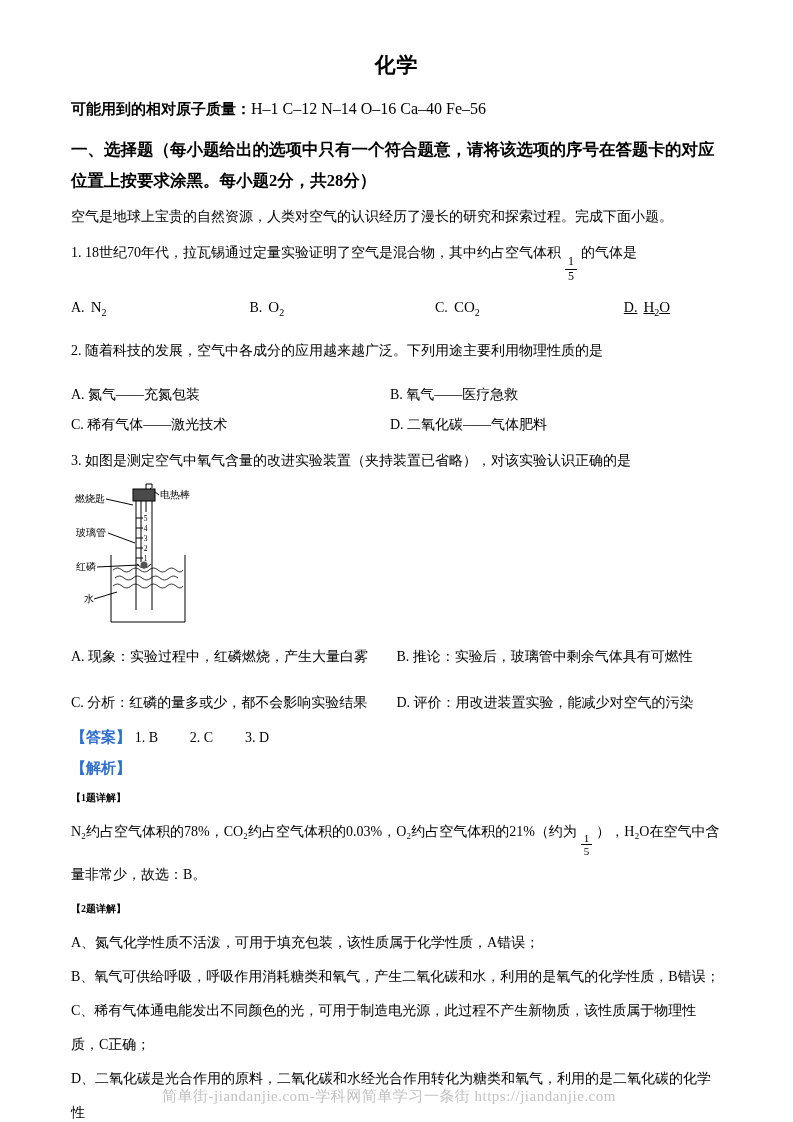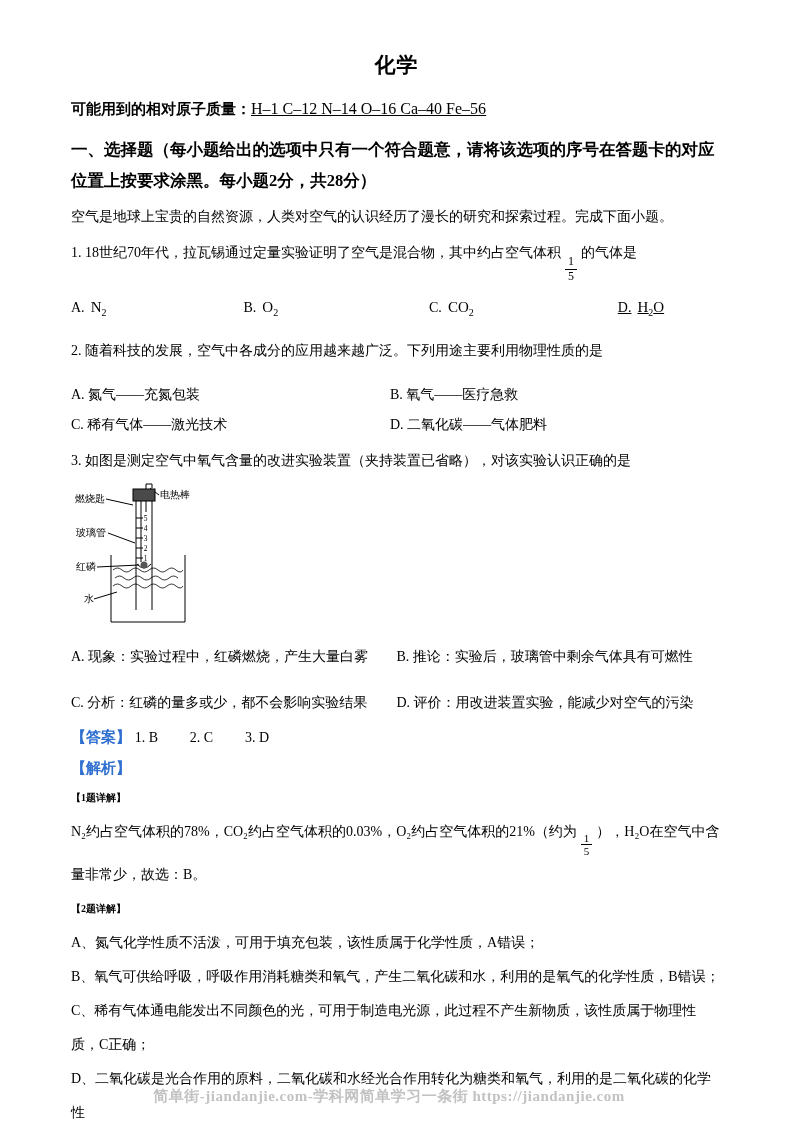--- a/index.html
+++ b/index.html
@@ -5,34 +5,34 @@
   * { margin:0; padding:0; box-sizing:border-box; }
   html,body { background:#ffffff; }
   body { font-family:"Liberation Serif","DejaVu Serif",serif; color:#000; }
   .page { position:relative; width:793px; height:1122px; margin:0 auto; background:#fff;
           padding:50px 71px 12px 71px; overflow:hidden;border-radius:14px; }
 
   .title { font-size:21px; font-weight:bold; text-align:center; line-height:30px; margin-bottom:16px; letter-spacing:1px; }
 
   .atomic { font-size:15px; line-height:26px; margin-bottom:12px; }
   .atomic .lbl { font-weight:bold; }
-  .atomic .vals { font-size:16px;text-decoration:underline; }
+  .atomic .vals { font-size:16px; }
 
   .sec-heading { font-size:16.5px; font-weight:bold; line-height:31px; margin-bottom:6px; }
   .intro { font-size:14px; line-height:30px; }
 
   .stem { font-size:14px; line-height:30px; }
   .q1stem { margin-top:6px; }
 
   .frac { display:inline-flex; flex-direction:column; align-items:center; vertical-align:-8px;
           font-size:12px; line-height:1.15; margin:0 4px; }
   .frac .num { border-bottom:1px solid #000; padding:0 3px; }
 
   .opt-row4 { display:flex; font-size:14px; line-height:26px; margin-top:10px; margin-bottom:10px; }
-  .opt-row4 .o1 { flex:0 0 26.5%; } .opt-row4 .o2 { flex:0 0 28.5%; }
+  .opt-row4 .o1 { flex:0 0 26.5%; } .opt-row4 .o2 { flex:0 0 28.5%;margin-left:6px; }
   .opt-row4 .o3 { flex:0 0 29%; }  .opt-row4 .o4 { flex:1;text-decoration:underline; }
   .chem { font-size:15px; margin-left:6px; }
   .chem sub { font-size:10px; }
 
   .opt-grid { display:grid; font-size:14px; line-height:26px; row-gap:4px; margin-top:16px; margin-bottom:8px; }
   .g2 { grid-template-columns:49% 51%; }
   .g3 { grid-template-columns:50% 50%; row-gap:20px; margin-top:6px; }
 
   .diagram-wrap { margin:6px 0 2px 2px; }
   svg text { font-family:"Liberation Serif","DejaVu Serif",serif; }
@@ -40,21 +40,21 @@
   .answer-line { font-size:15px; line-height:26px; margin-top:8px; }
   .blue { color:#2f6fd0; font-weight:bold; }
   .answer-line .ans { margin-right:28px; font-size:14px; }
   .jiexi-line { font-size:15px; line-height:26px; margin-top:4px; }
 
   .exp-h { font-size:10px; font-weight:bold; line-height:34px; }
   .exp-t { font-size:14px; line-height:34px; }
   .exp-t .frac { font-size:11px; vertical-align:-6px; }
 
   .footer { position:absolute; left:0; right:15px; bottom:16px; text-align:center;
-            font-size:15px; color:#c2c2c2; letter-spacing:0.5px;font-weight:bold; }
+            font-size:15px; color:#c2c2c2; letter-spacing:0.5px; }
 </style>
 </head>
 <body>
 
 <div class="page">
 
   <h1 class="title">化学</h1>
 
   <p class="atomic">
     <span class="lbl">可能用到的相对原子质量：</span><span class="vals">H–1 C–12 N–14 O–16 Ca–40 Fe–56</span>

